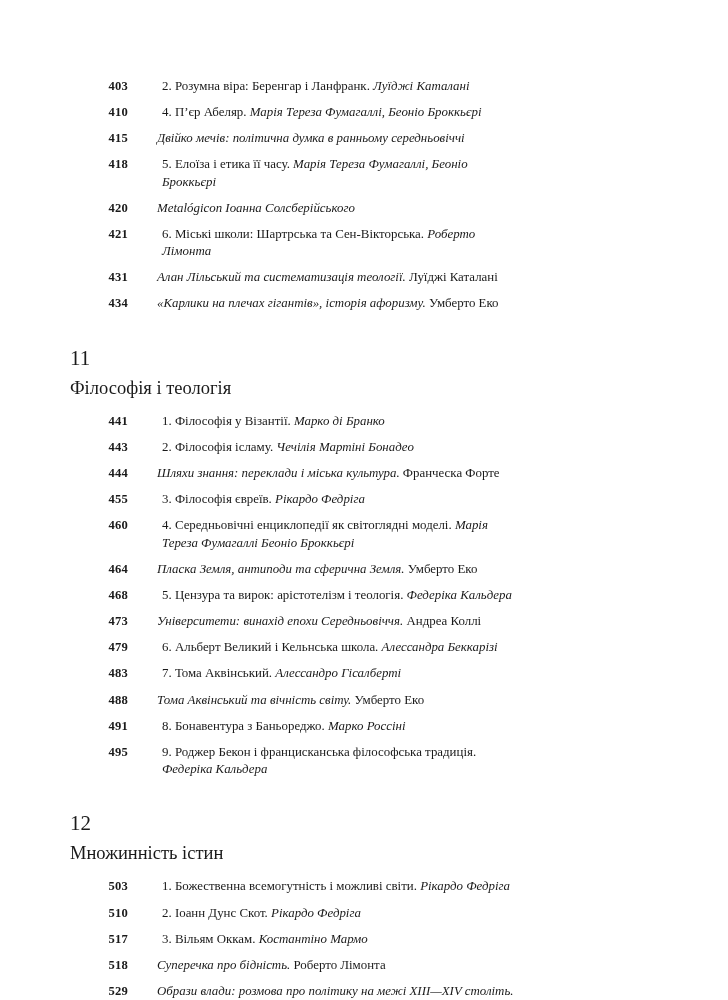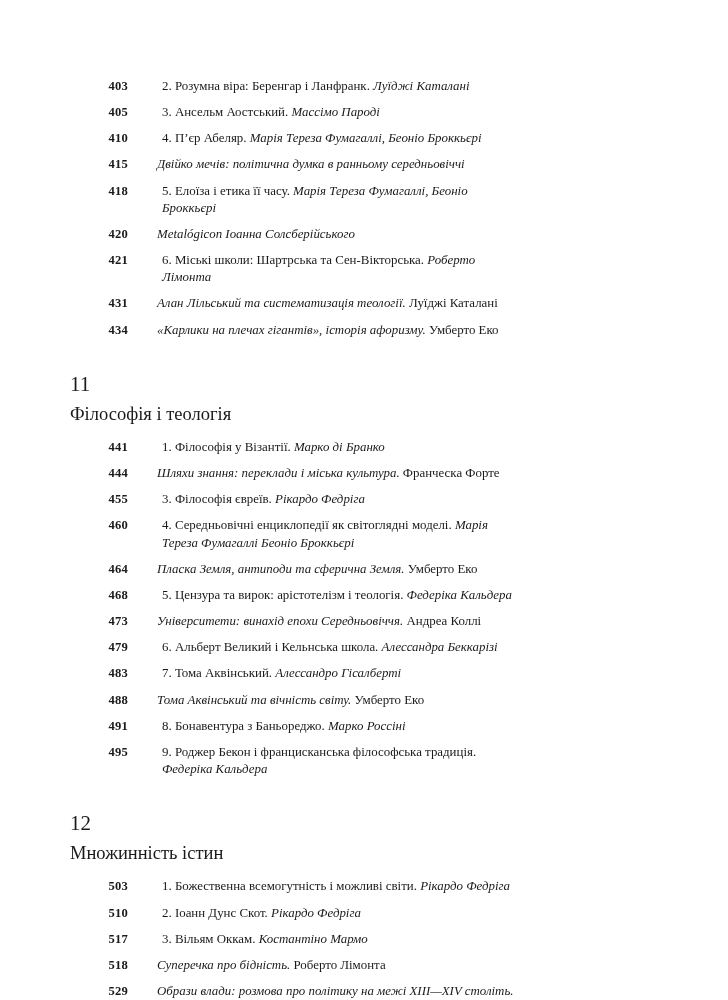--- a/index.html
+++ b/index.html
@@ -77,24 +77,20 @@
 <body>
 
 <div class="page">
   <div class="toc" id="toc-root">
       <div class="entry-group">
         <div class="entry">
           <div class="page-num">403</div>
           <div class="entry-text"><span>2. Розумна віра: Беренгар і Ланфранк. </span><span class="it">Луїджі Каталані</span></div>
         </div>
         <div class="entry">
-          <div class="page-num">405</div>
-          <div class="entry-text"><span>3. Ансельм Аостський. </span><span class="it">Массімо Пароді</span></div>
-        </div>
-        <div class="entry">
           <div class="page-num">410</div>
           <div class="entry-text"><span>4. П’єр Абеляр. </span><span class="it">Марія Тереза Фумагаллі, Беоніо Броккьєрі</span></div>
         </div>
         <div class="entry level2">
           <div class="page-num">415</div>
           <div class="entry-text"><span class="it">Двійко мечів: політична думка в ранньому середньовіччі</span></div>
         </div>
         <div class="entry">
           <div class="page-num">418</div>
           <div class="entry-text"><span>5. Елоїза і етика її часу. </span><span class="it">Марія Тереза Фумагаллі, Беоніо Броккьєрі</span></div>
@@ -117,20 +113,24 @@
         </div>
       </div>
       <div class="section">
         <div class="section-number">11</div>
         <div class="section-title">Філософія і теологія</div>
       </div>
       <div class="entry-group">
         <div class="entry">
           <div class="page-num">441</div>
           <div class="entry-text"><span>1. Філософія у Візантії. </span><span class="it">Марко ді Бранко</span></div>
+        </div>
+        <div class="entry">
+          <div class="page-num">443</div>
+          <div class="entry-text"><span>2. Філософія ісламу. </span><span class="it">Чечілія Мартіні Бонадео</span></div>
         </div>
         <div class="entry level2">
           <div class="page-num">444</div>
           <div class="entry-text"><span class="it">Шляхи знання: переклади і міська культура. </span><span>Франческа Форте</span></div>
         </div>
         <div class="entry">
           <div class="page-num">455</div>
           <div class="entry-text"><span>3. Філософія євреїв. </span><span class="it">Рікардо Федріга</span></div>
         </div>
         <div class="entry">

